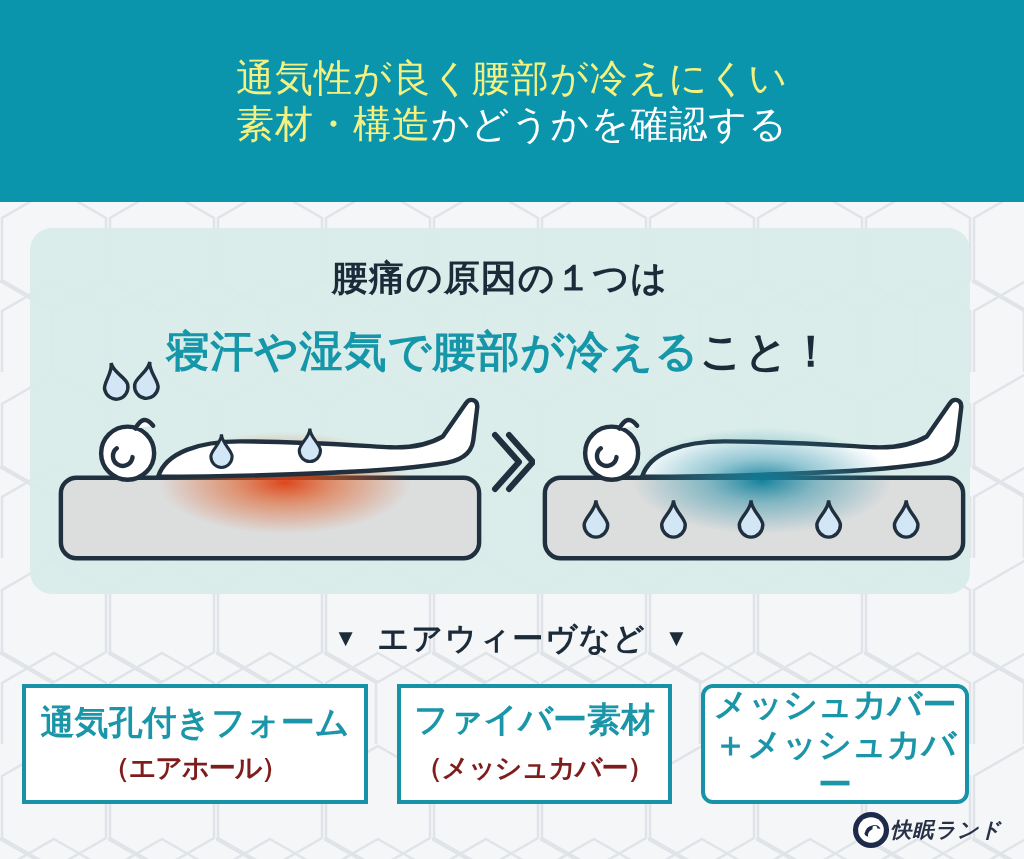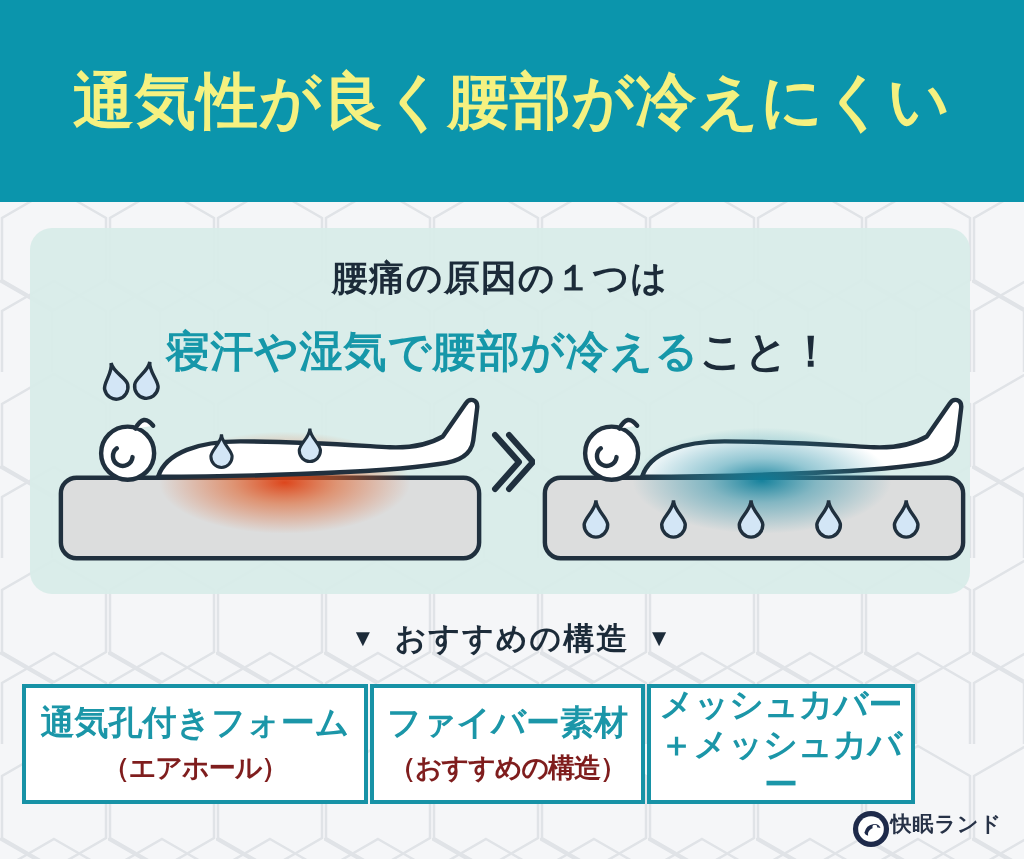--- a/index.html
+++ b/index.html
@@ -14,21 +14,21 @@
   .hex-bg {
     position:absolute; left:0; top:0; width:1024px; height:859px; z-index:0;
   }
   
   .header {
     position:absolute; left:0; top:0; width:1024px; height:202px;
     background:#0b95ac;
     display:flex; flex-direction:column; justify-content:center; align-items:center;
     z-index:3; text-align:center;
   }
-  .header .line { font-size:61px; font-weight:700; line-height:1.22; letter-spacing:1px; }
+  .header .line { font-size:38px; font-weight:400; line-height:1.22; letter-spacing:1px; }
   .hl-yellow { color:#f5f180; }
   .hl-white  { color:#ffffff; }
 
   
   .panel {
     position:absolute; left:30px; top:228px; width:940px; height:366px;
     background:rgba(216,236,233,0.94);
     border-radius:22px; z-index:2;
     text-align:center; padding-top:26px;
   }
@@ -47,35 +47,35 @@
   
   .recommend {
     position:absolute; left:0; top:618px; width:1024px; text-align:center; z-index:2;
     font-size:31px; font-weight:900; color:#1c2b39; letter-spacing:2px;
   }
   .recommend .tri { font-size:24px; vertical-align:3px; margin:0 18px; }
 
   
   .cards {
     position:absolute; left:22px; top:684px; width:980px; height:120px;
-    display:flex; gap:2px; z-index:2;
+    display:flex; gap:29px; z-index:2;
   }
   .card {
     background:#ffffff; border:4px solid #1792a6;
     display:flex; flex-direction:column; justify-content:center; align-items:center;
     text-align:center; padding:4px 6px;
   }
-  .card1 { width:346px; } .card2 { width:275px; } .card3 { width:268px; }
+  .card1 { width:346px; } .card2 { width:275px;font-family:Liberation Mono, monospace; } .card3 { width:268px;border-radius:12px; }
   .card-title { font-size:34px; font-weight:900; color:#1b96a8; line-height:1.18; letter-spacing:0px; }
   .card-sub   { font-size:27px; font-weight:700; color:#7f1d1d; margin-top:8px; letter-spacing:-1px; }
 
   
   .brand {
     position:absolute; right:22px; top:810px; height:40px;
-    display:flex; align-items:flex-start; gap:1px; z-index:2;
+    display:flex; align-items:center; gap:1px; z-index:2;font-style:italic;
   }
   .brand-text { font-size:21px; font-weight:800; color:#273247; letter-spacing:1px; }
 </style>
 </head>
 <body>
 
 <svg class="hex-bg" xmlns="http://www.w3.org/2000/svg">
   <defs>
     <pattern id="hexPat" width="108" height="186" patternUnits="userSpaceOnUse">
       <g fill="none" stroke="#e0e3e7" stroke-width="2.5">
@@ -85,20 +85,23 @@
       </g>
     </pattern>
   </defs>
   <rect x="0" y="0" width="1024" height="859" fill="#f5f6f8"></rect>
   <rect x="0" y="0" width="1024" height="859" fill="url(#hexPat)"></rect>
 </svg>
 
 <div class="header">
   <div class="line">
     <span class="hl-yellow">通気性が良く腰部が冷えにくい</span>
+  </div>
+  <div class="line">
+    <span class="hl-yellow">素材・構造</span><span class="hl-white">かどうかを確認する</span>
   </div>
 </div>
 
 <div class="panel">
   <div class="panel-line1">腰痛の原因の１つは</div>
   <div class="panel-line2">
     <span class="teal">寝汗や湿気で腰部が冷える</span><span class="dark">こと！</span>
   </div>
 
   <div class="figures">
@@ -169,31 +172,31 @@
         <path d="M14,2 C14,12 2,20 2,27 a12,12.5 0 0 0 24,0 C26,20 14,12 14,2 Z" transform="translate(203,143)"></path>
         <path d="M14,2 C14,12 2,20 2,27 a12,12.5 0 0 0 24,0 C26,20 14,12 14,2 Z" transform="translate(282,143)"></path>
         <path d="M14,2 C14,12 2,20 2,27 a12,12.5 0 0 0 24,0 C26,20 14,12 14,2 Z" transform="translate(361,143)"></path>
       </g>
     </svg>
 
   </div>
 </div>
 
 <div class="recommend">
-  <span class="tri">▼</span><span>おすすめの構造</span><span class="tri">▼</span>
+  <span class="tri">▼</span><span>エアウィーヴなど</span><span class="tri">▼</span>
 </div>
 
 <div class="cards">
   <div class="card card1">
     <div class="card-title">通気孔付きフォーム</div>
     <div class="card-sub">（エアホール）</div>
   </div>
   <div class="card card2">
     <div class="card-title">ファイバー素材</div>
-    <div class="card-sub">（おすすめの構造）</div>
+    <div class="card-sub">（メッシュカバー）</div>
   </div>
   <div class="card card3">
     <div class="card-title">メッシュカバー</div>
     <div class="card-title">＋メッシュカバー</div>
   </div>
 </div>
 
 <div class="brand">
   <svg width="38" height="38" viewBox="0 0 40 40" xmlns="http://www.w3.org/2000/svg">
     <circle cx="20" cy="20" r="19" fill="#1e2a4a"></circle>

